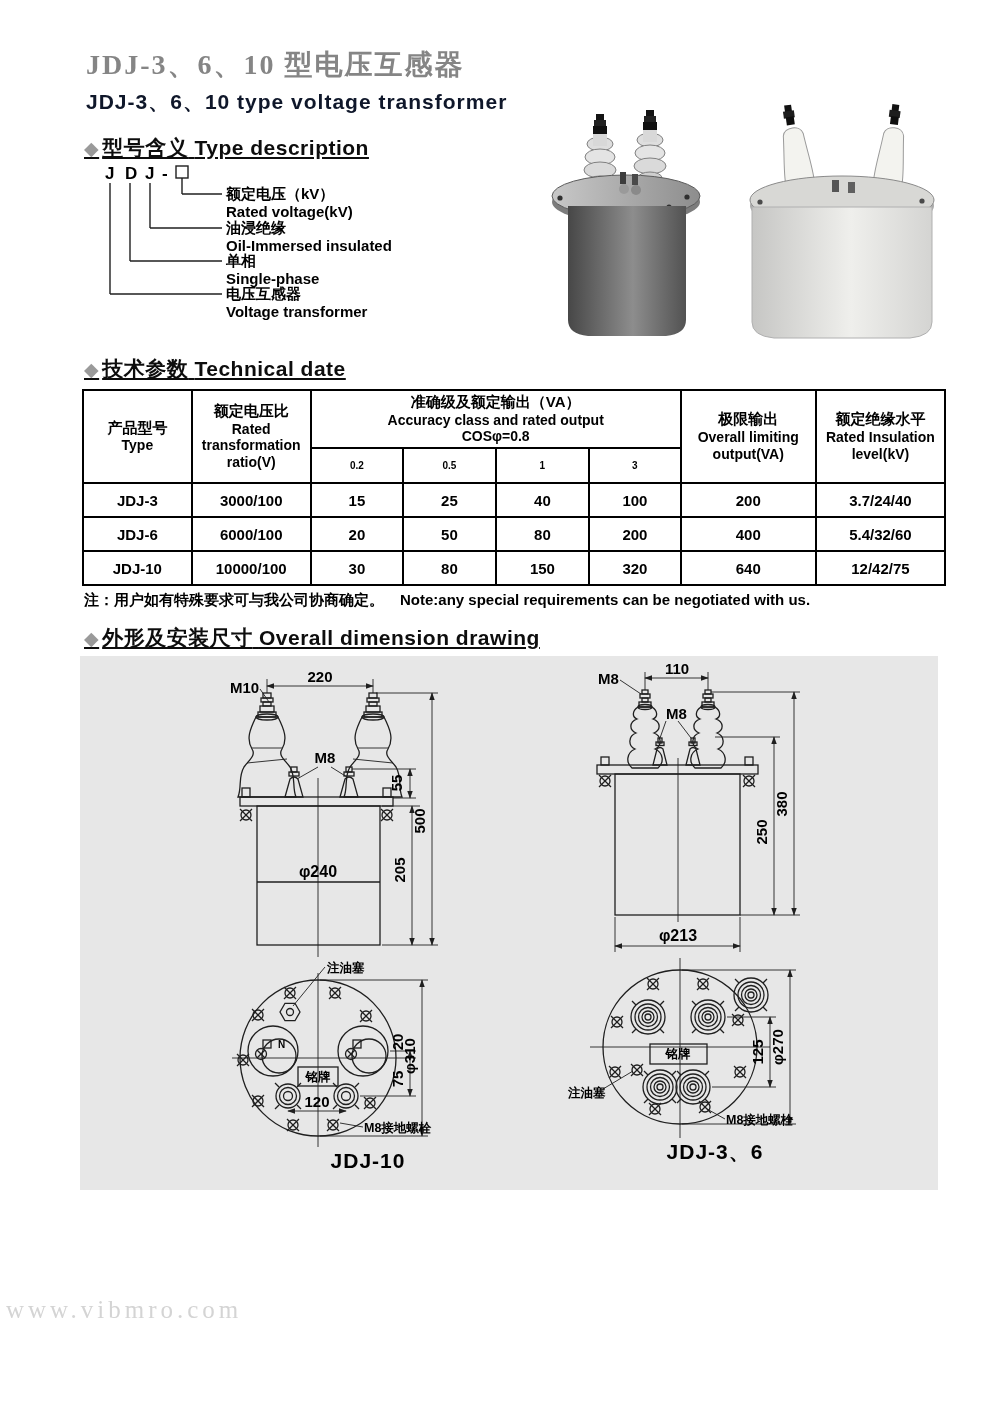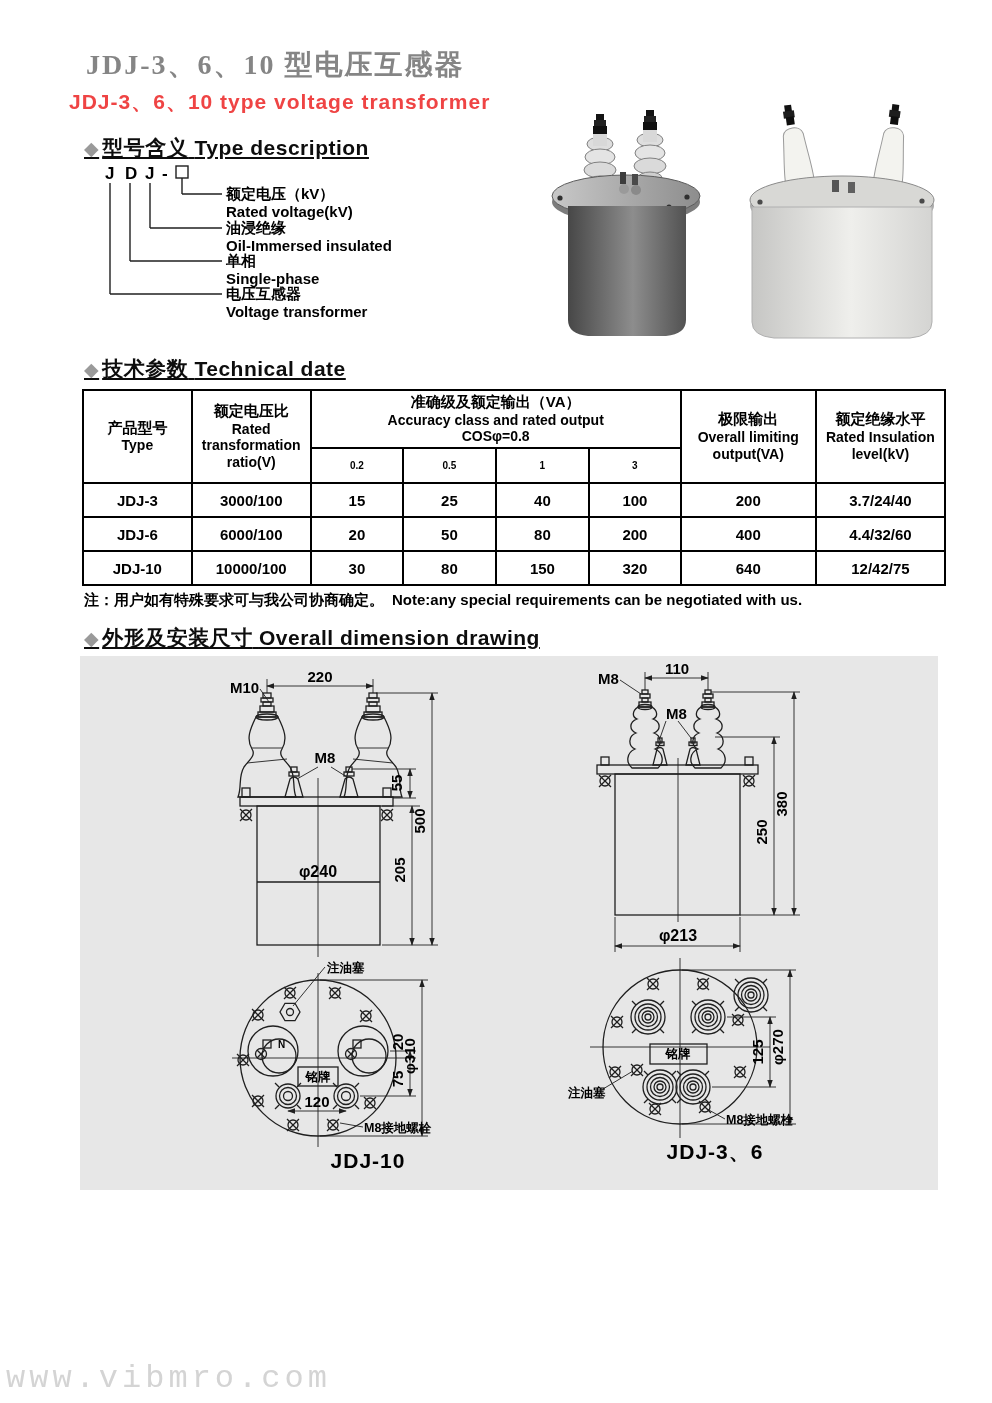--- a/index.html
+++ b/index.html
@@ -1,52 +1,52 @@
 <!DOCTYPE html>
 <html><head>
 <meta charset="utf-8">
 <style>
   html,body{margin:0;padding:0;background:#fff;}
   .page{position:relative;width:992px;height:1403px;background:#ffffff;overflow:hidden;
         font-family:"Liberation Sans","DejaVu Sans",sans-serif;color:#000;}
   .title-cn{position:absolute;left:86px;top:46px;margin:0;font-size:28px;font-weight:bold;
             color:#858585;letter-spacing:2px;font-family:"Liberation Serif","DejaVu Serif",serif;}
-  .title-en{position:absolute;left:69px;top:88px;margin:0;font-size:21px;font-weight:bold;
-            color:#ef4444;letter-spacing:1px;}
+  .title-en{position:absolute;left:86px;top:88px;margin:0;font-size:21px;font-weight:bold;
+            color:#0f172a;letter-spacing:1px;}
   .sec-h{position:absolute;left:84px;font-size:21px;font-weight:bold;color:#0d0d0d;letter-spacing:0.5px;text-decoration:underline;}
   .sec-h .diamond{color:#9a9a9a;font-size:19px;margin-right:3px;}
   .sec-type{top:134px;} .sec-tech{top:355px;} .sec-dims{top:624px;}
   .type-svg{position:absolute;left:100px;top:163px;}
   .photo{position:absolute;}
   .photo-left{left:538px;top:110px;} .photo-right{left:724px;top:102px;}
   table.spec{position:absolute;left:82px;top:389px;width:864px;border-collapse:collapse;
              table-layout:fixed;text-align:center;}
   table.spec th,table.spec td{border:2px solid #000;padding:1px 2px;font-weight:bold;vertical-align:middle;}
   table.spec .cn{font-size:15px;line-height:1.25;}
   table.spec .en{font-size:14px;line-height:1.2;}
   table.spec thead tr.top th{height:54px;}
   table.spec thead tr.sub th{height:31px;font-size:10px;}
   table.spec tbody td{height:30px;font-size:15px;}
   .note{position:absolute;left:84px;top:591px;font-size:15px;font-weight:bold;white-space:nowrap;}
-  .note .en-part{margin-left:8px;}
+  .note .en-part{margin-left:16px;}
   .draw-area{position:absolute;left:80px;top:656px;width:858px;height:534px;background:#e7e7e7;}
   .tsvg{position:absolute;}
   .svg-jdj10{left:80px;top:655px;} .svg-jdj36{left:560px;top:650px;}
   .tdraw line,.tdraw path,.tdraw rect,.tdraw circle,.tdraw polygon,.tdraw ellipse
     {stroke:#1f1f1f;stroke-width:1.3;fill:none;}
   .tdraw .tn{stroke-width:0.9;}
   .tdraw text{fill:#000;stroke:none;font-weight:bold;font-family:"Liberation Sans",sans-serif;}
   .t15{font-size:15px;} .t16{font-size:16px;} .t12{font-size:12.5px;} .t10{font-size:10px;}
   .cap{font-size:21px;letter-spacing:1px;}
   .tdraw marker path{fill:#1f1f1f;stroke:none;}
   .typ line,.typ rect{stroke:#1f1f1f;stroke-width:1.4;fill:none;}
   .typ text{fill:#000;font-weight:bold;font-family:"Liberation Sans",sans-serif;}
   .typ .letter{font-size:17px;} .typ .lab{font-size:15px;}
-  .watermark{position:absolute;left:6px;top:1360px;font-size:32px;color:#d4d4d4;
-             letter-spacing:4px;font-family:Liberation Mono, monospace;}
+  .watermark{position:absolute;left:6px;top:1296px;font-size:25px;color:#d4d4d4;
+             letter-spacing:4px;font-family:Liberation Serif, serif;}
 </style>
 </head>
 <body>
 
 <div class="page">
 
   <h1 class="title-cn">JDJ-3、6、10 型电压互感器</h1>
   <h2 class="title-en">JDJ-3、6、10 type voltage transformer</h2>
 
   <div class="sec-h sec-type">
@@ -227,21 +227,21 @@
         <td>3.7/24/40</td>
       </tr>
       <tr>
         <td>JDJ-6</td>
         <td>6000/100</td>
         <td>20</td>
         <td>50</td>
         <td>80</td>
         <td>200</td>
         <td>400</td>
-        <td>4.4/32/60</td>
+        <td>5.4/32/60</td>
       </tr>
       <tr>
         <td>JDJ-10</td>
         <td>10000/100</td>
         <td>30</td>
         <td>80</td>
         <td>150</td>
         <td>320</td>
         <td>640</td>
         <td>12/42/75</td>

